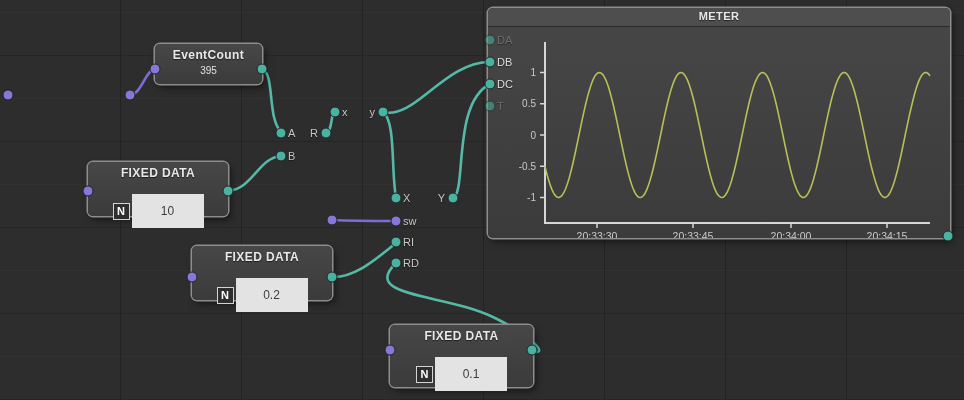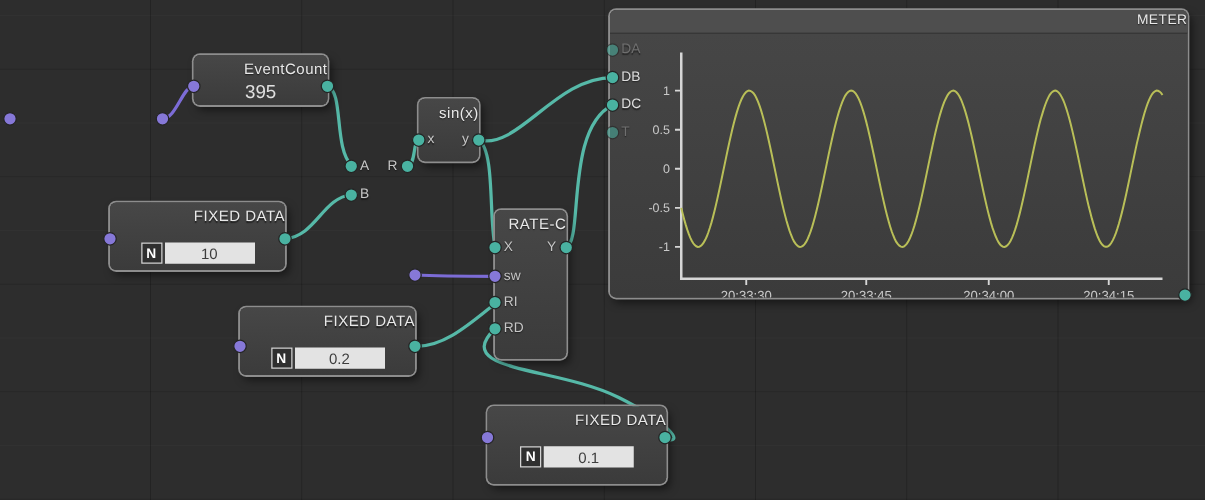--- a/index.html
+++ b/index.html
@@ -17,38 +17,38 @@
   #wires{position:absolute;left:0;top:0;z-index:1;}
   #nodes,#ports{position:absolute;left:0;top:0;width:100%;height:100%;z-index:2;pointer-events:none;}
   #ports{z-index:3;}
   .node{
     position:absolute;border-radius:5px;pointer-events:auto;
     background:linear-gradient(180deg,#474747,#3b3b3b);
     box-shadow:0 0 0 1.5px #8d8d8d, 3px 4px 7px rgba(0,0,0,0.5);
   }
   .node.accent{box-shadow:0 0 0 2px #bdbdbd, 3px 4px 7px rgba(0,0,0,0.55);}
   .node-title{
-    position:absolute;left:0;right:0;top:4px;text-align:right;
-    font-size:12px;font-weight:normal;color:#e9e9e9;letter-spacing:.4px;
+    position:absolute;left:0;right:0;top:4px;text-align:center;
+    font-size:12px;font-weight:bold;color:#e9e9e9;letter-spacing:.4px;
     text-shadow:0 1px 1px rgba(0,0,0,0.6);white-space:nowrap;
   }
-  .big-value{position:absolute;left:0;right:0;top:21px;text-align:center;font-size:15px;color:#e0e0e0;}
+  .big-value{position:absolute;left:0;right:0;top:21px;text-align:center;font-size:10px;color:#e0e0e0;}
   
   .timer-panel{position:absolute;left:10px;right:10px;top:21px;bottom:7px;background:#d8d8d8;border-radius:3px;}
   .timer-field{position:absolute;left:7px;top:4px;font-size:13px;color:#9a9a9a;pointer-events:auto;}
   .timer-unit{position:absolute;right:5px;top:4px;font-size:10px;color:#e6e6e6;background:#c2c2c2;border:1px solid #d9d9d9;border-radius:2px;padding:1px 4px;font-weight:bold;}
   .toggle-on{position:absolute;left:6px;right:6px;bottom:6px;height:25px;border:2px solid #f2f2f2;border-radius:15px;pointer-events:auto;}
   .toggle-on .knob{position:absolute;right:0;top:0;bottom:0;width:46%;background:#f4f4f4;border-radius:12px;}
   
   .toggle-off{position:absolute;left:8px;top:22px;width:54px;height:16px;background:#5d6771;border-radius:3px;border:1px solid #7b848c;pointer-events:auto;}
   .toggle-off .knob{position:absolute;left:0;top:0;bottom:0;width:27px;background:#f0f0f0;border-radius:3px;}
   
   .fixed-row{position:absolute;left:0;right:0;top:32px;display:flex;justify-content:center;align-items:center;gap:2px;}
   .n-badge{width:15px;height:15px;background:#2f2f2f;border:1.5px solid #d4d4d4;color:#fff;font-size:11px;font-weight:bold;display:flex;align-items:center;justify-content:center;}
-  .fixed-field{width:72px;height:17px;background:#e3e3e3;color:#3d3d3d;font-size:12px;display:flex;align-items:center;justify-content:center;pointer-events:auto;}
+  .fixed-field{width:72px;height:34px;background:#e3e3e3;color:#3d3d3d;font-size:12px;display:flex;align-items:center;justify-content:center;pointer-events:auto;}
   
   .meter-header{position:absolute;left:0;right:0;top:0;height:18px;background:#4e4e4e;border-radius:5px 5px 0 0;border-bottom:1px solid #2b2b2b;}
   .meter-header .node-title{top:2px;font-size:11px;}
   .meter-chart{position:absolute;left:0;top:0;}
   
   .port{position:absolute;width:9px;height:9px;border-radius:50%;border:1px solid #242424;transform:translate(-50%,-50%);pointer-events:auto;}
   .port.dim{opacity:.55;}
   .port-label{position:absolute;font-size:11px;color:#c6c6c6;transform:translateY(-52%);white-space:nowrap;text-shadow:0 1px 1px rgba(0,0,0,.5);}
   .port-label.left{transform:translate(-100%,-52%);}
   .port-label.dim{color:#6f6f6f;}
@@ -74,26 +74,20 @@
       <div class="node" style="left: 155px; top: 44px; width: 107px; height: 40px;">
         <div class="node-title">EventCount</div>
         <div class="big-value">395</div>
       </div>
       <div class="node" style="left: 88px; top: 162px; width: 140px; height: 54px;">
         <div class="node-title">FIXED DATA</div>
         <div class="fixed-row">
           <div class="n-badge">N</div>
           <div class="fixed-field">10</div>
         </div>
-      </div>
-      <div class="node" style="left: 335px; top: 79px; width: 48px; height: 50px;">
-        <div class="node-title">sin(x)</div>
-      </div>
-      <div class="node" style="left: 396px; top: 168px; width: 57px; height: 119px;">
-        <div class="node-title">RATE-C</div>
       </div>
       <div class="node" style="left: 192px; top: 246px; width: 140px; height: 54px;">
         <div class="node-title">FIXED DATA</div>
         <div class="fixed-row">
           <div class="n-badge">N</div>
           <div class="fixed-field">0.2</div>
         </div>
       </div>
       <div class="node" style="left: 390px; top: 325px; width: 143px; height: 62px;">
         <div class="node-title">FIXED DATA</div>

